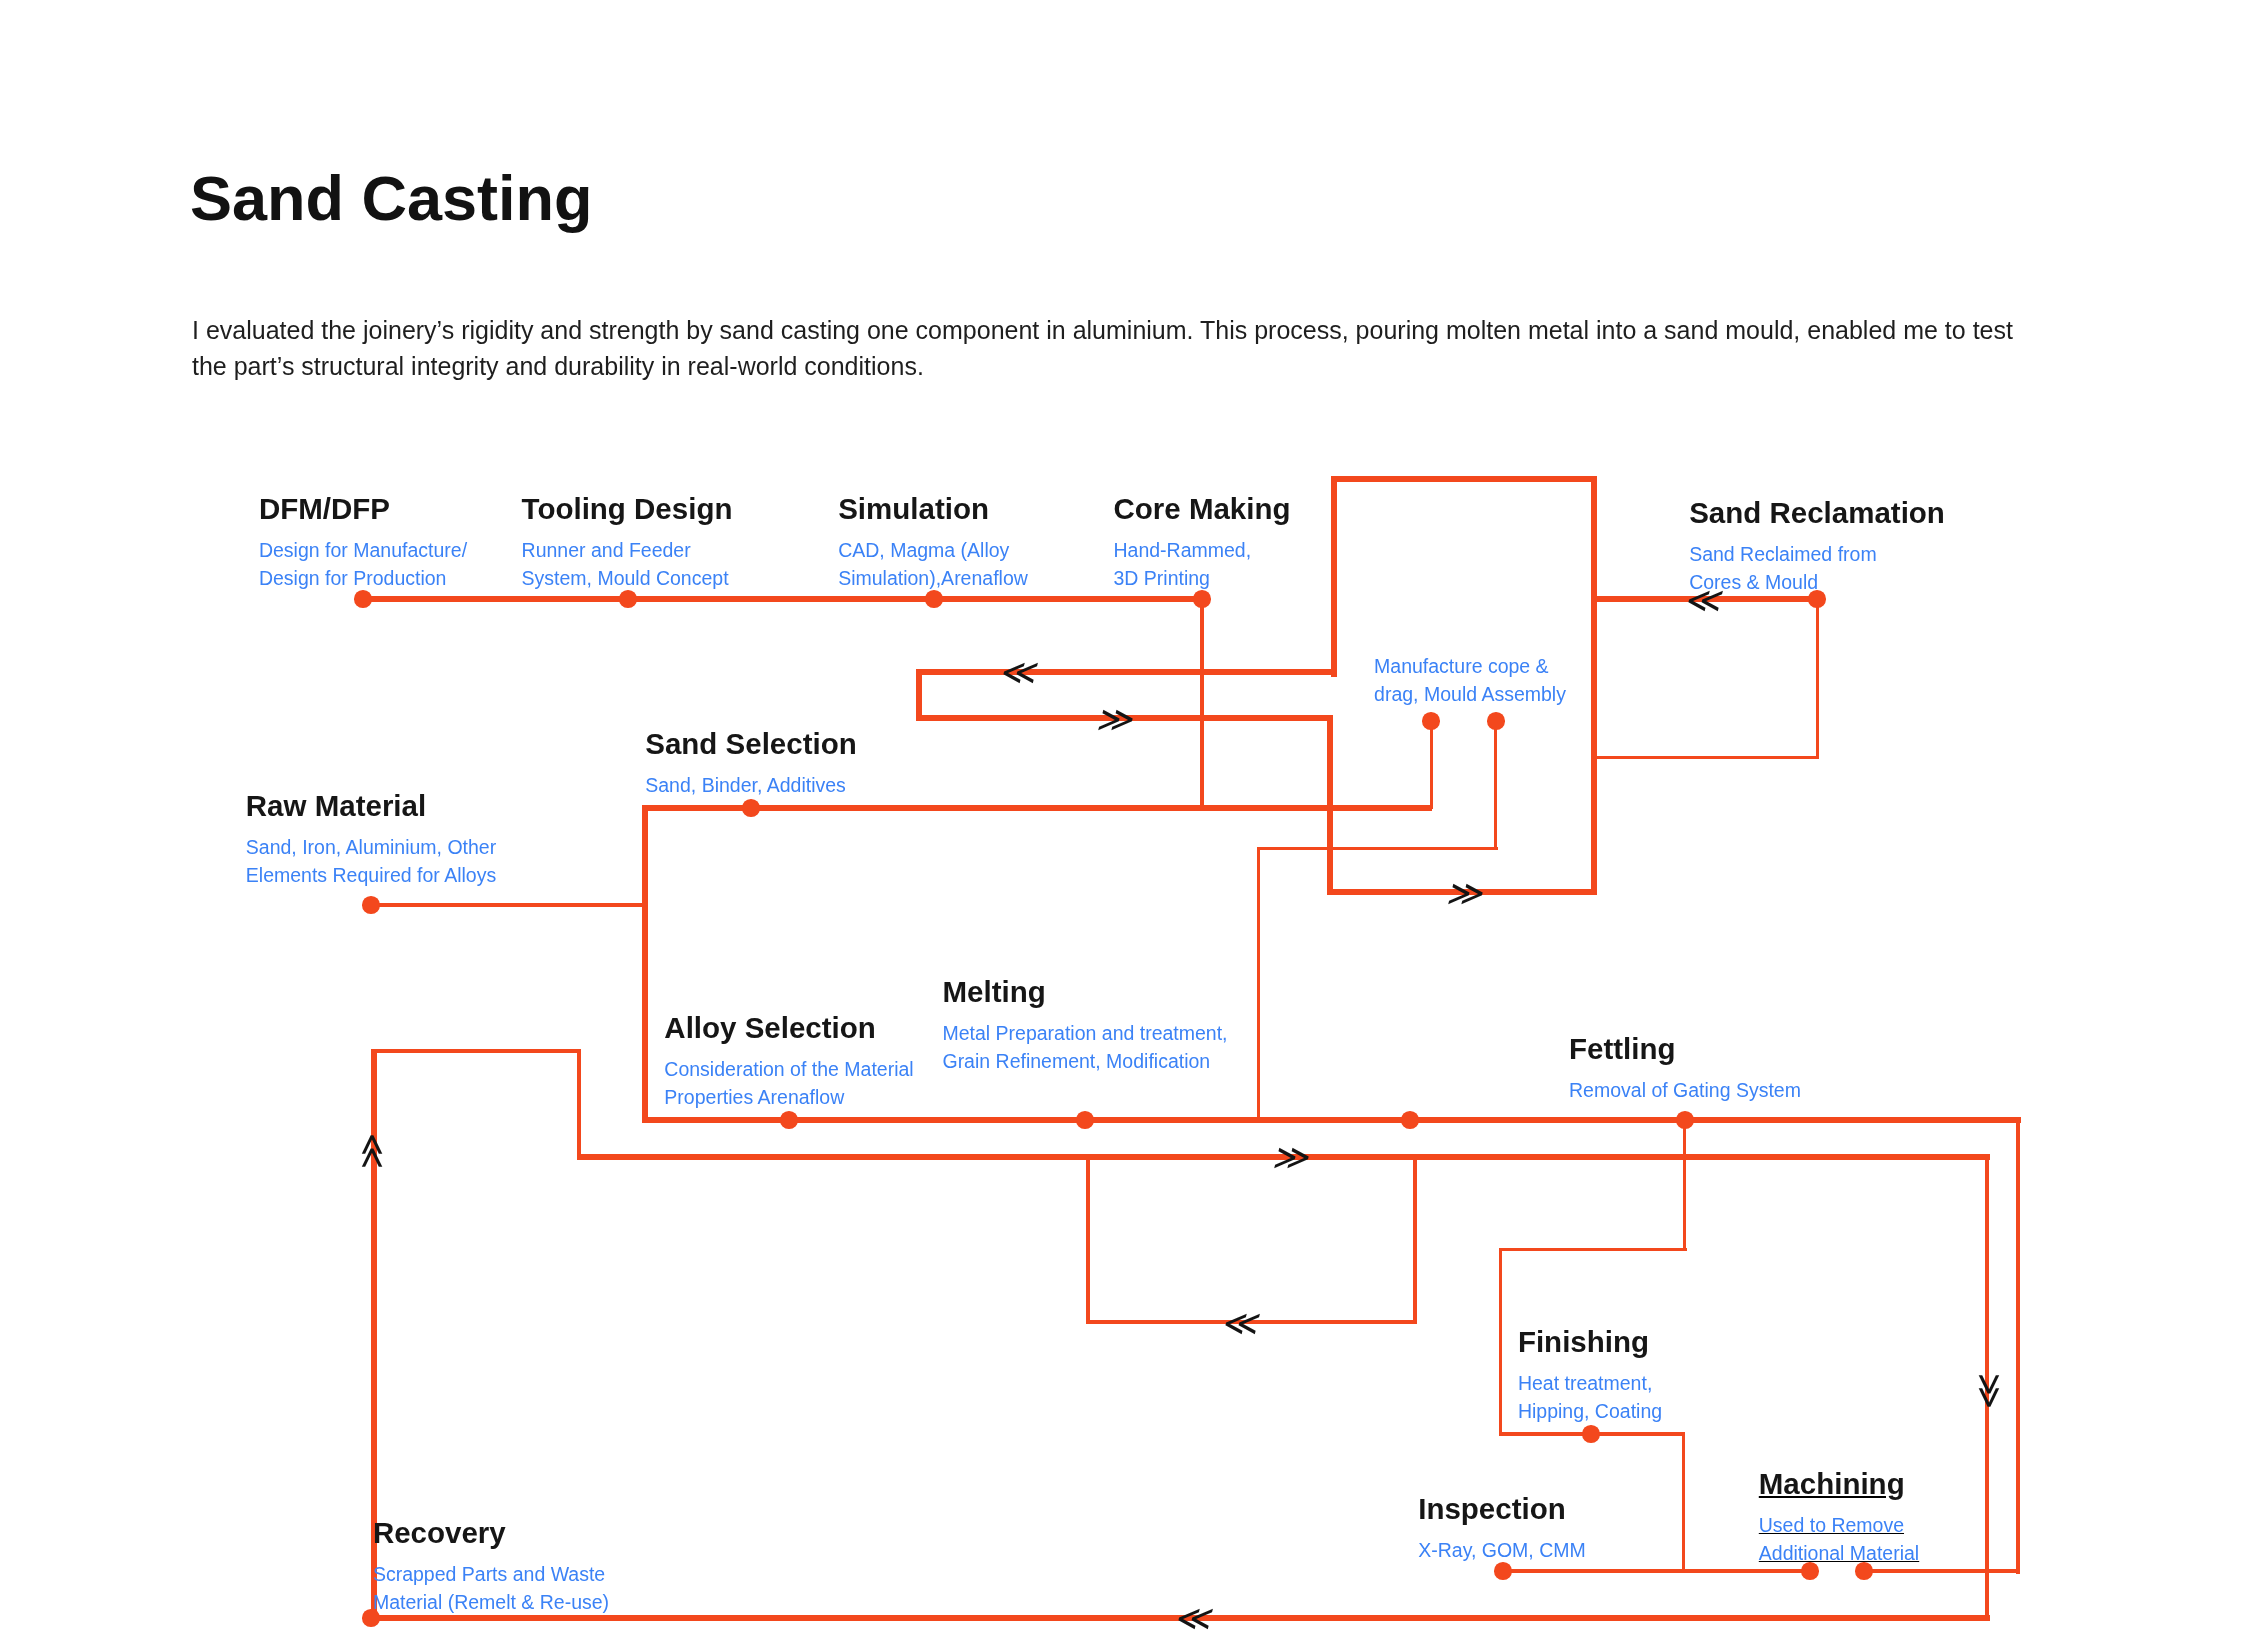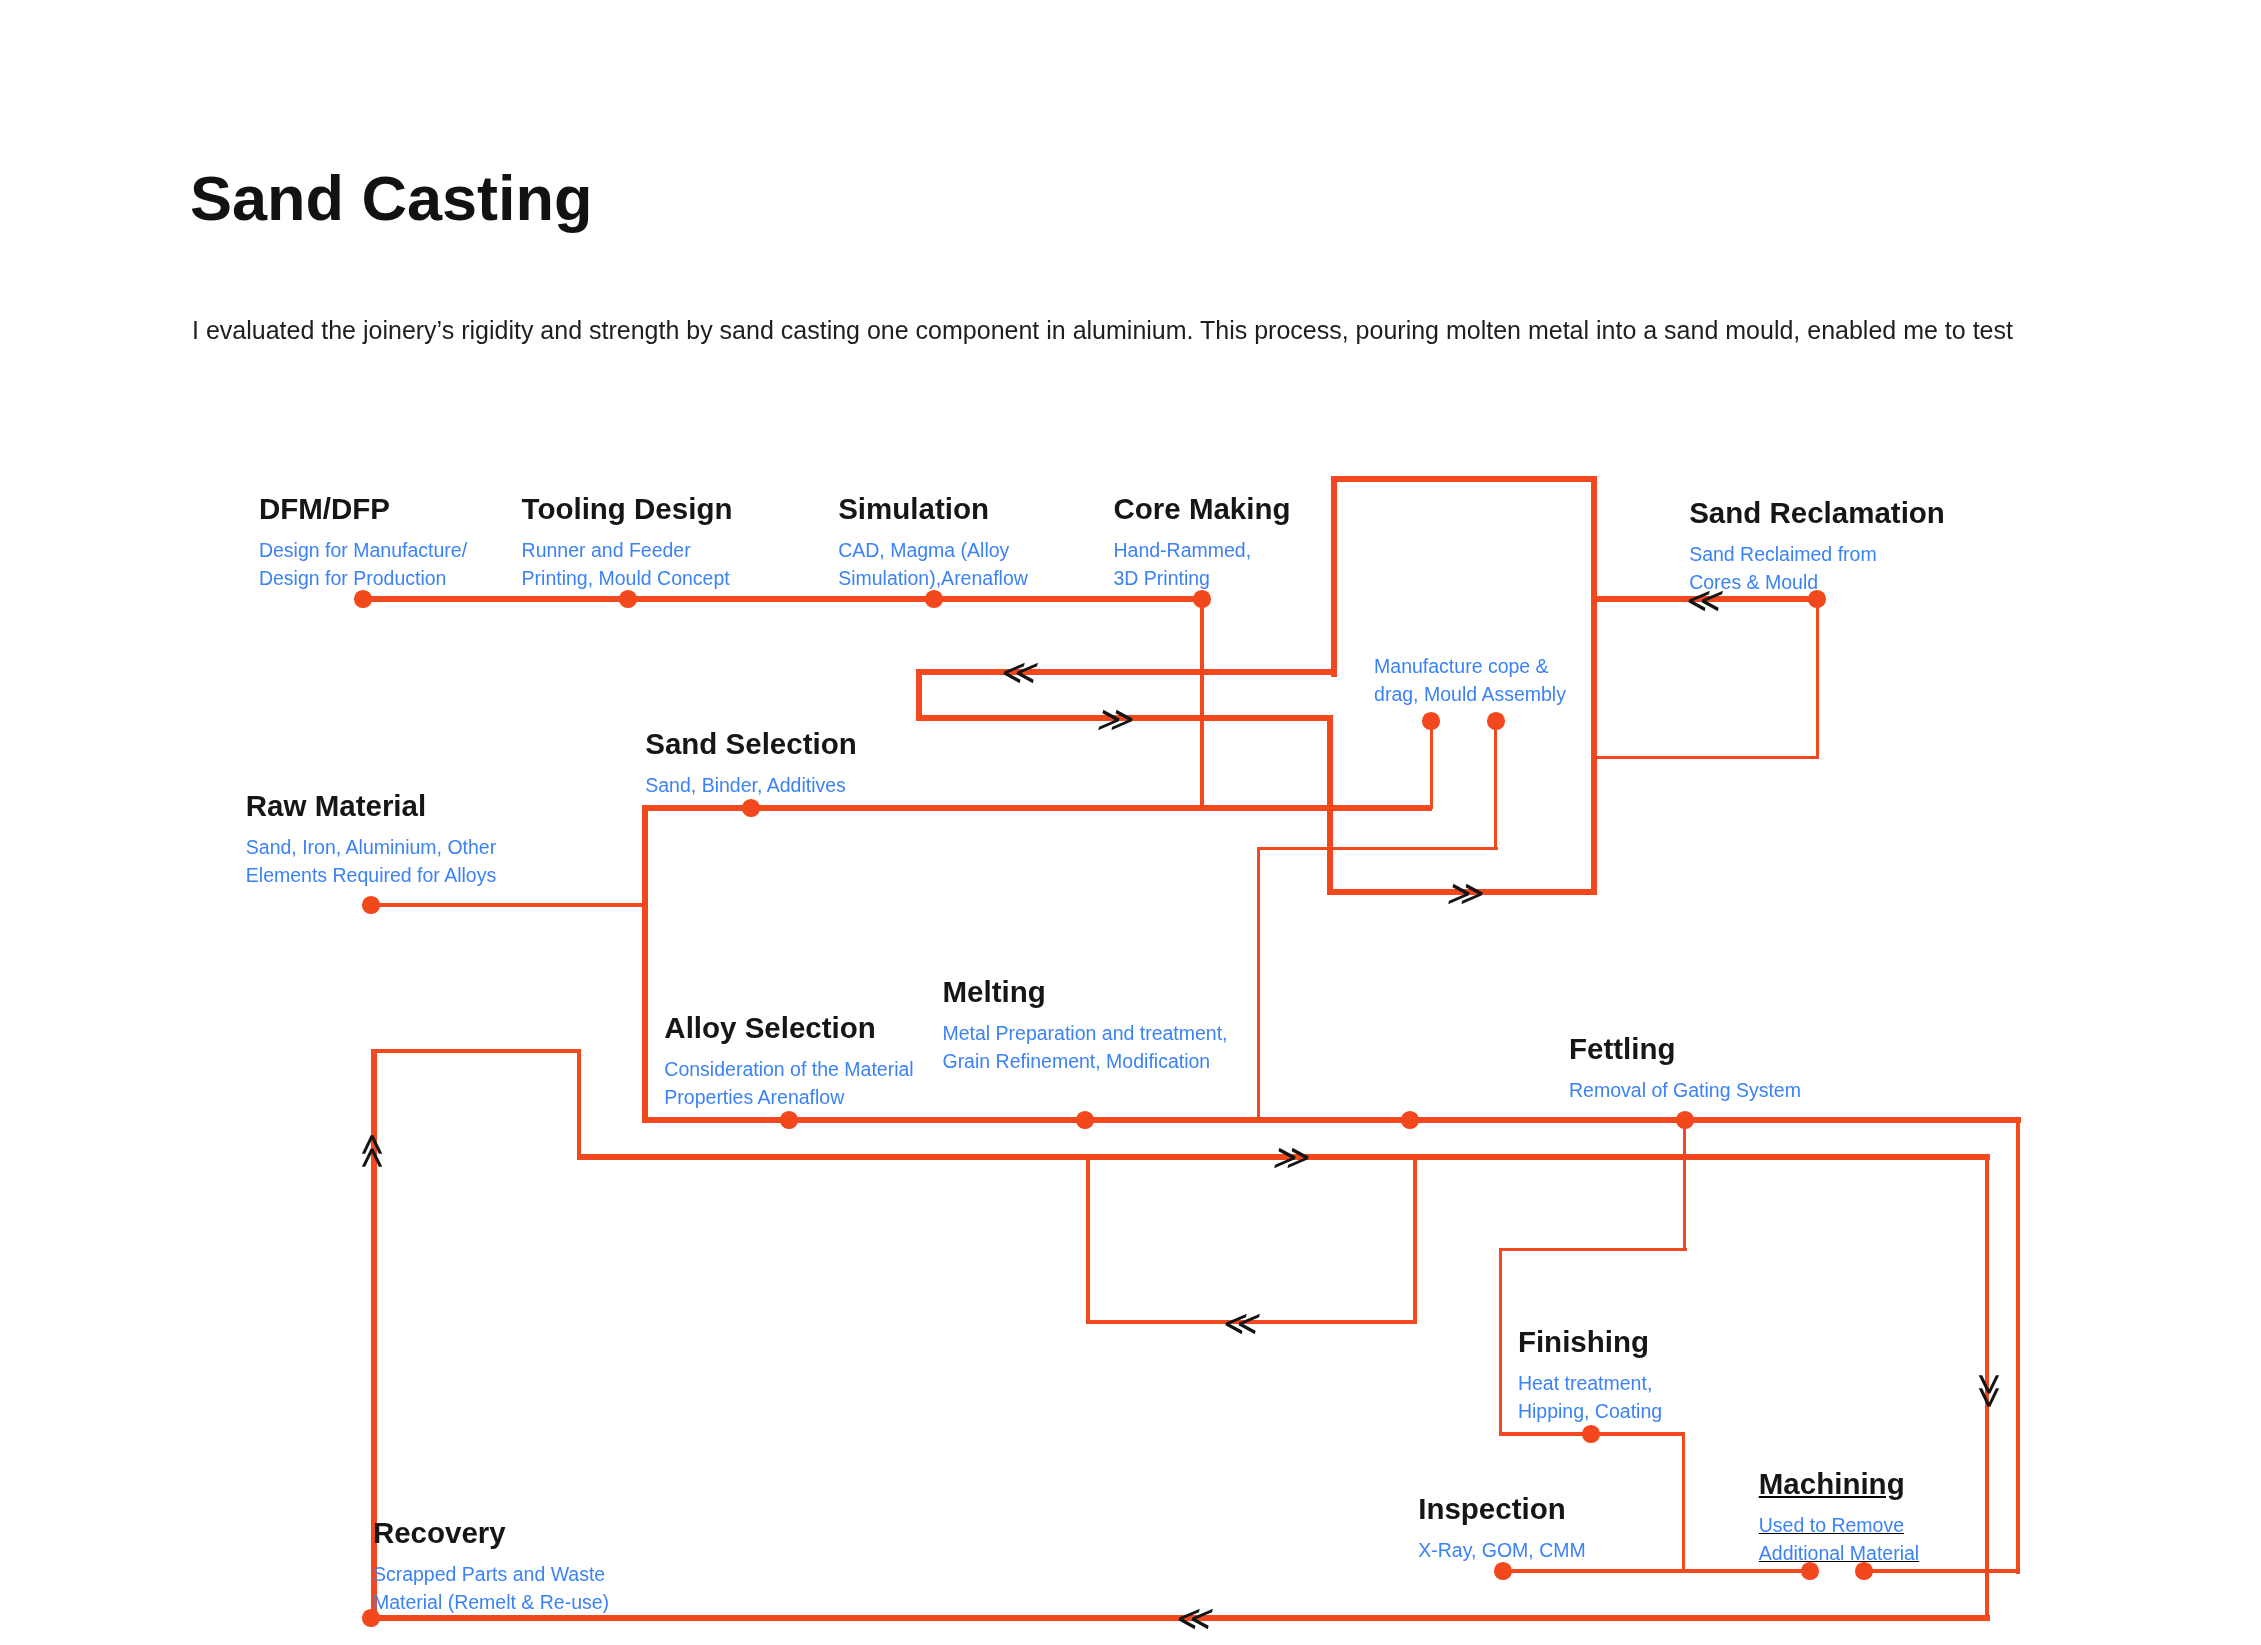--- a/index.html
+++ b/index.html
@@ -22,20 +22,21 @@
   .chev.dn{transform:translate(-50%,-50%) rotate(-90deg);}
 </style>
 </head>
 <body>
 
 <div id="canvas">
 
   <h1 class="page-title">Sand Casting</h1>
   <div class="desc">
     <div>I evaluated the joinery’s rigidity and strength by sand casting one component in aluminium. This process, pouring molten metal into a sand mould, enabled me to test</div>
+    <div>the part’s structural integrity and durability in real-world conditions.</div>
   </div>
 
   <div class="h" style="left:363px;top:596px;width:841px;height:5.7px;"></div>
   <div class="h" style="left:1591px;top:596px;width:226px;height:5.7px;"></div>
   <div class="h" style="left:1331px;top:476px;width:266px;height:5.7px;"></div>
   <div class="h" style="left:916px;top:669px;width:420px;height:5.7px;"></div>
   <div class="h" style="left:916px;top:715px;width:416px;height:5.7px;"></div>
   <div class="h" style="left:1327px;top:889px;width:269px;height:5.7px;"></div>
   <div class="h" style="left:642px;top:805px;width:790px;height:5.7px;"></div>
   <div class="h" style="left:371px;top:903px;width:277px;height:4.4px;"></div>
@@ -101,21 +102,21 @@
   <span class="chev dn" style="left:1987px;top:1391px;">≪</span>
 
   <div class="node" style="left:363px;top:492px;">
     <div class="t">DFM/DFP</div>
     <div class="s">Design for Manufacture/</div>
     <div class="s">Design for Production</div>
   </div>
   <div class="node" style="left:627px;top:492px;">
     <div class="t">Tooling Design</div>
     <div class="s">Runner and Feeder</div>
-    <div class="s">Printing, Mould Concept</div>
+    <div class="s">System, Mould Concept</div>
   </div>
   <div class="node" style="left:933px;top:492px;">
     <div class="t">Simulation</div>
     <div class="s">CAD, Magma (Alloy</div>
     <div class="s">Simulation),Arenaflow</div>
   </div>
   <div class="node" style="left:1202px;top:492px;">
     <div class="t">Core Making</div>
     <div class="s">Hand-Rammed,</div>
     <div class="s">3D Printing</div>

